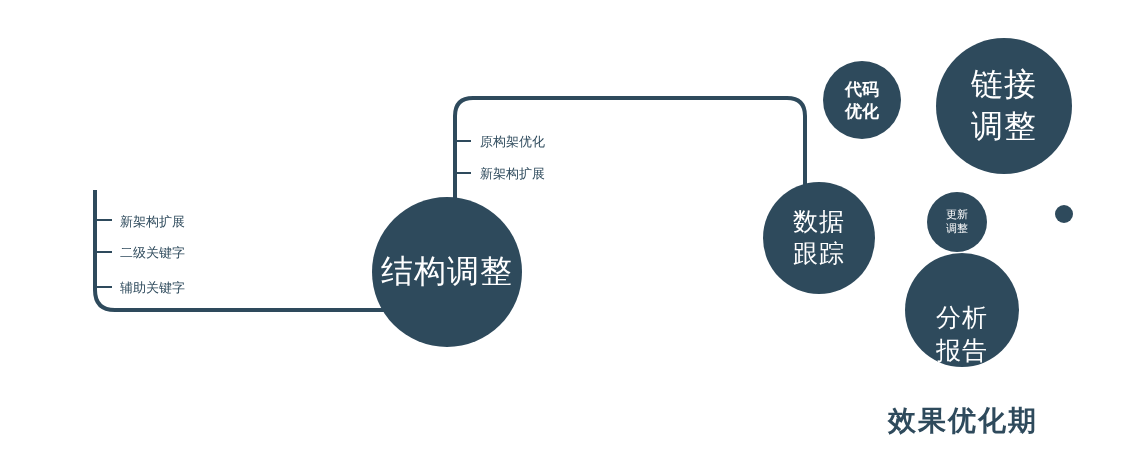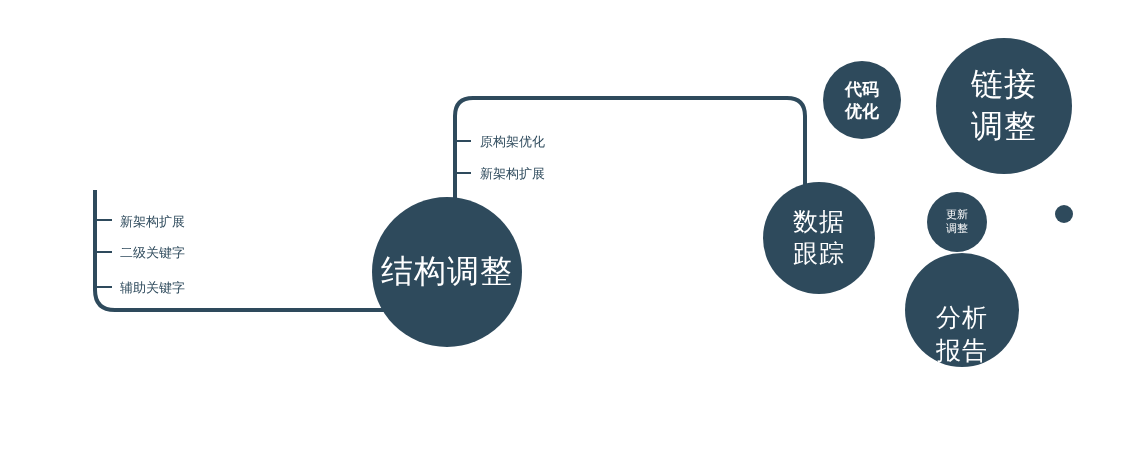--- a/index.html
+++ b/index.html
@@ -78,20 +78,21 @@
     <path class="tick" d="M 455 173 L 471 173"></path>
   </svg>
 
   <div class="tick-label" style="left:120px;top:213px;">新架构扩展</div>
   <div class="tick-label" style="left:120px;top:244px;">二级关键字</div>
   <div class="tick-label" style="left:120px;top:279px;">辅助关键字</div>
 
   <div class="tick-label" style="left:480px;top:133px;">原构架优化</div>
   <div class="tick-label" style="left:480px;top:165px;">新架构扩展</div>
 
+  <div class="edge-label" style="left:888px;top:402px;">效果优化期</div>
 
 
   <div class="node node-big" style="left:372px;top:197px;width:150px;height:150px;">
     <span>结构调整</span>
   </div>
 
   <div class="node node-mid" style="left:763px;top:182px;width:112px;height:112px;font-family:Liberation Serif, serif;">
     <span>数据</span>
     <span>跟踪</span>
   </div>

